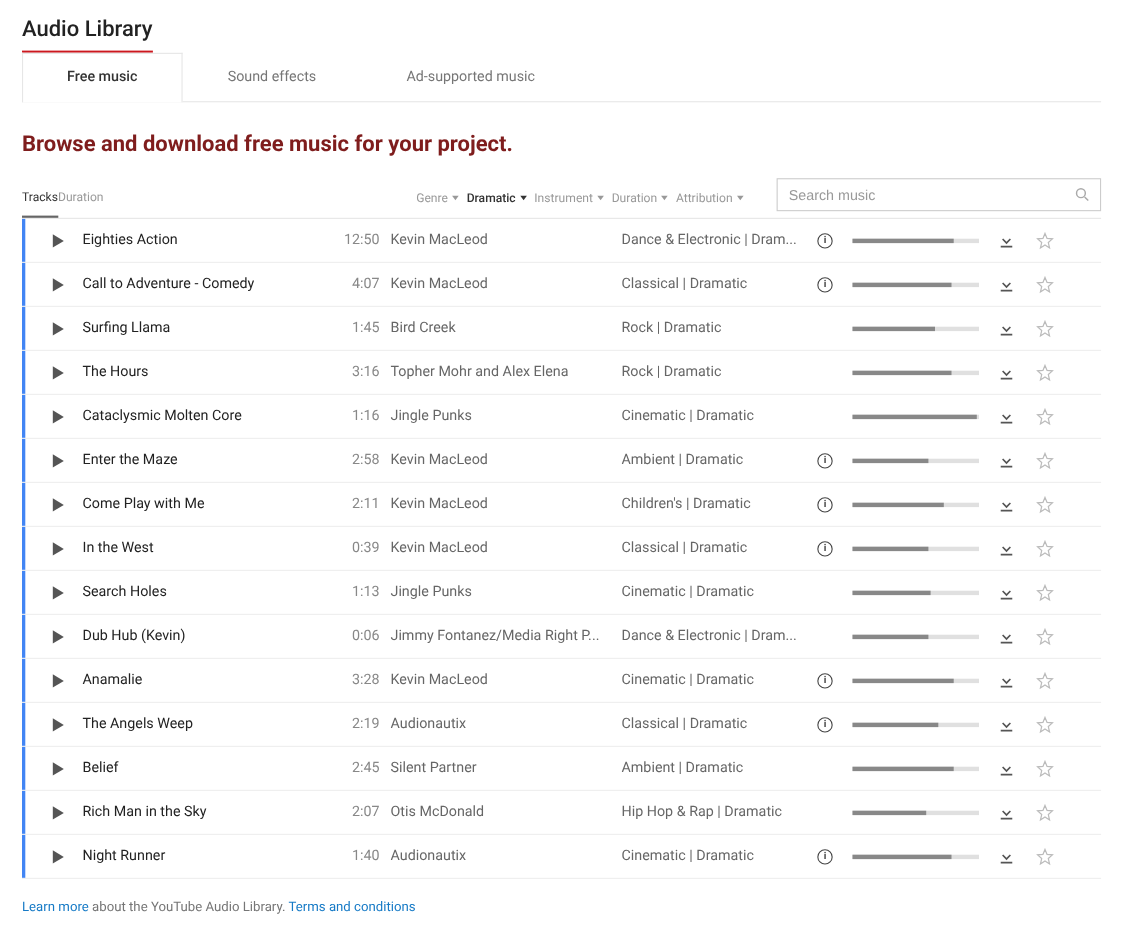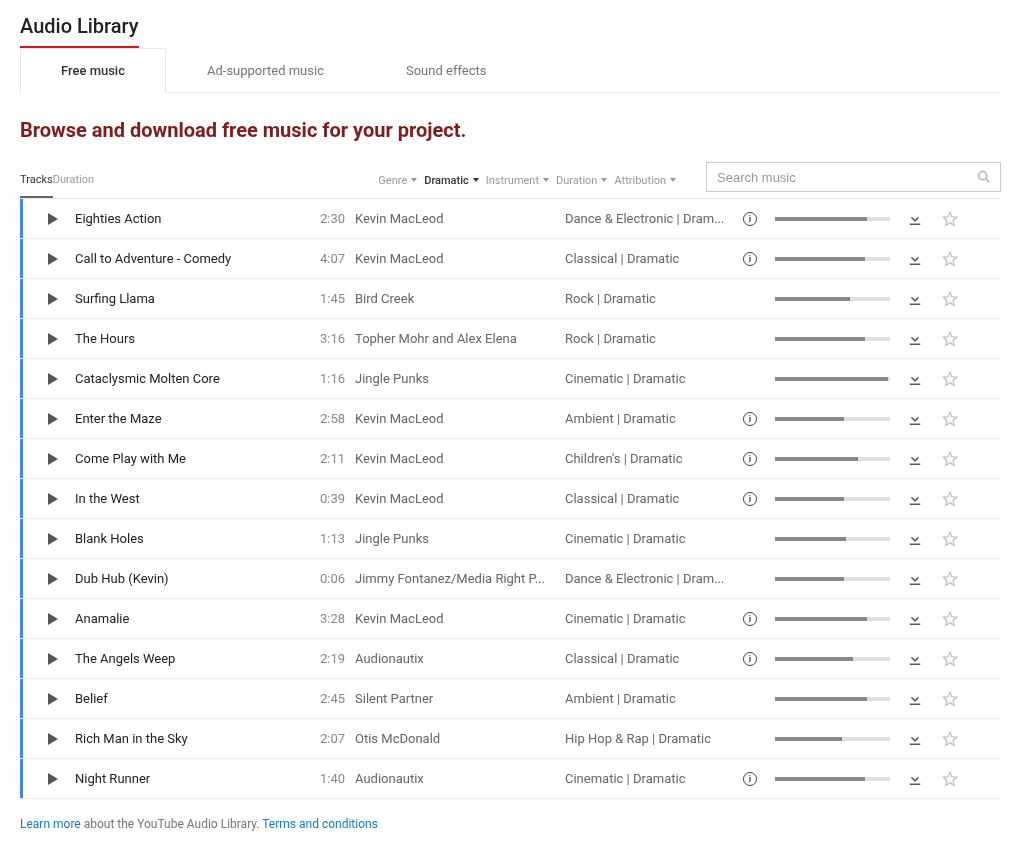--- a/index.html
+++ b/index.html
@@ -133,22 +133,22 @@
   .footer a { color: #167ac6; text-decoration: none; cursor:pointer; }
 </style>
 </head>
 <body>
 
 <div class="page">
   <div class="page-title">Audio Library</div>
 
   <div class="tabs-row">
     <div class="tab active">Free music</div>
+    <div class="tab">Sound effects</div>
     <div class="tab">Ad-supported music</div>
-    <div class="tab">Sound effects</div>
   </div>
 
   <div class="sub-header">Browse and download free music for your project.</div>
 
   <div class="filter-row">
     <div class="filter-tabs">
       <div class="filter-tab active">Tracks</div>
       <div class="filter-tab">Duration</div>
     </div>
     <div class="dropdowns">
@@ -182,21 +182,21 @@
     </div>
   </div>
 
   <div class="track-list" id="track-list">
       <div class="track-row">
         <div class="row-accent"></div>
         <div class="play-btn">
           <div class="play-tri"></div>
         </div>
         <div class="col-title">Eighties Action</div>
-        <div class="col-dur">2:30</div>
+        <div class="col-dur">12:50</div>
         <div class="col-artist">Kevin MacLeod</div>
         <div class="col-tags">Dance &amp; Electronic | Dram...</div>
         <div class="col-attr">
           <div class="attr-icon">i</div>
         </div>
         <div class="col-bar">
           <div class="bar-bg">
             <div class="bar-fg" style="width:80%"></div>
           </div>
         </div>
@@ -399,21 +399,21 @@
           <svg class="icon" viewBox="0 0 24 24" fill="none" stroke="#bbb" stroke-width="1.5">
             <polygon points="12 3 14.5 9 21 9.5 16 14 17.5 20.5 12 17 6.5 20.5 8 14 3 9.5 9.5 9 12 3"></polygon>
           </svg>
         </div>
       </div>
       <div class="track-row">
         <div class="row-accent"></div>
         <div class="play-btn">
           <div class="play-tri"></div>
         </div>
-        <div class="col-title">Blank Holes</div>
+        <div class="col-title">Search Holes</div>
         <div class="col-dur">1:13</div>
         <div class="col-artist">Jingle Punks</div>
         <div class="col-tags">Cinematic | Dramatic</div>
         <div class="col-attr"></div>
         <div class="col-bar">
           <div class="bar-bg">
             <div class="bar-fg" style="width:62%"></div>
           </div>
         </div>
         <div class="col-dl">

